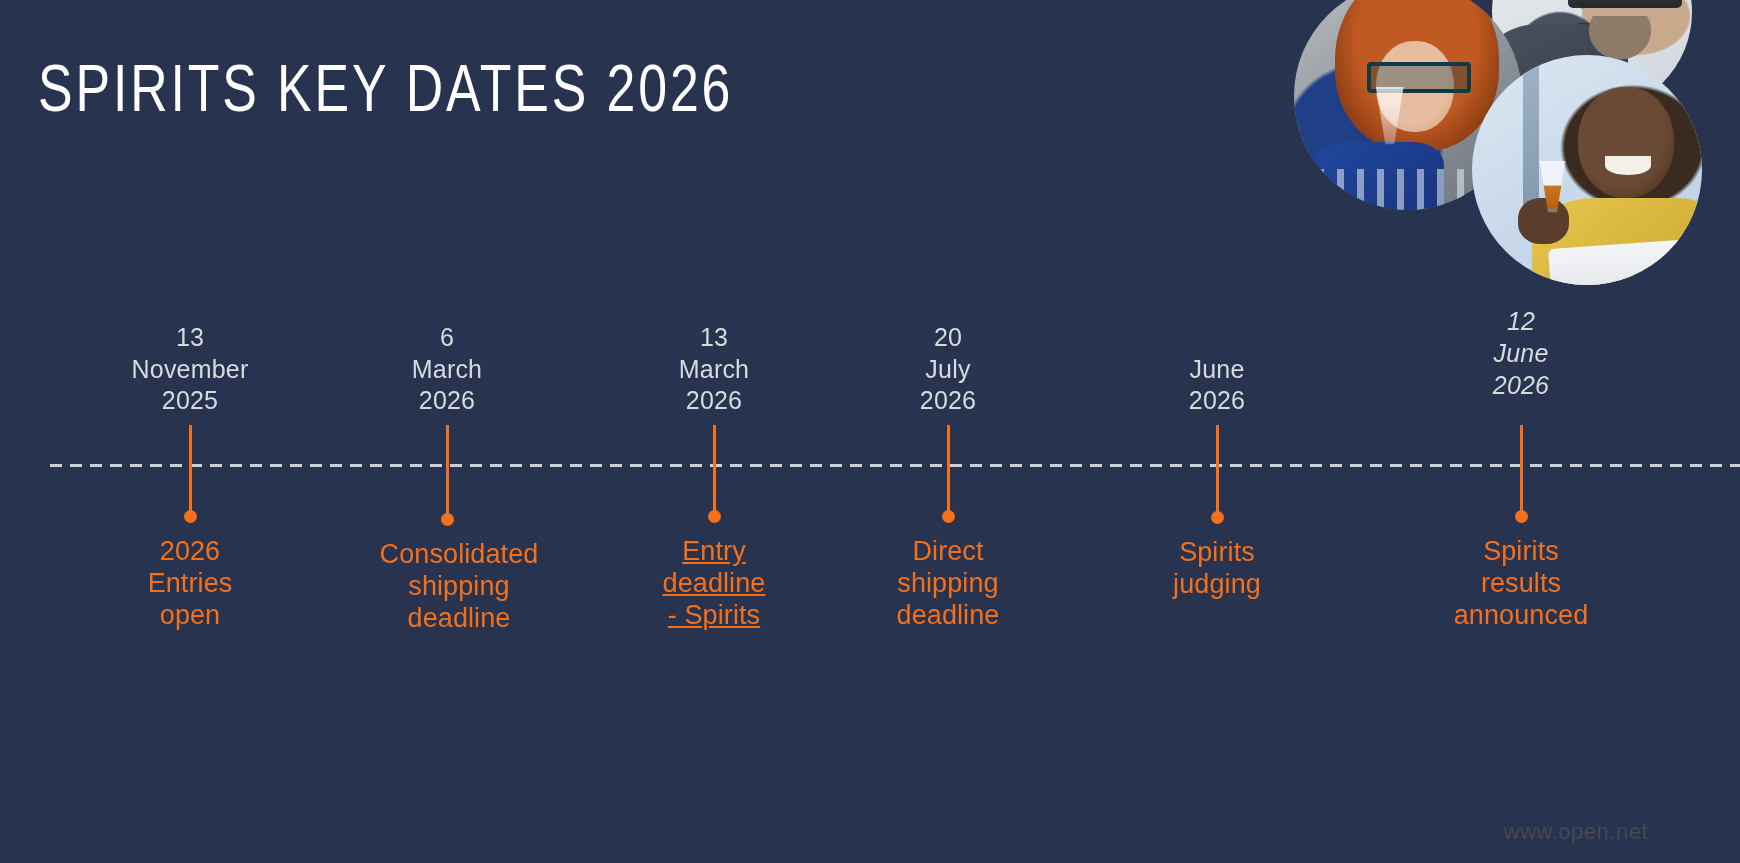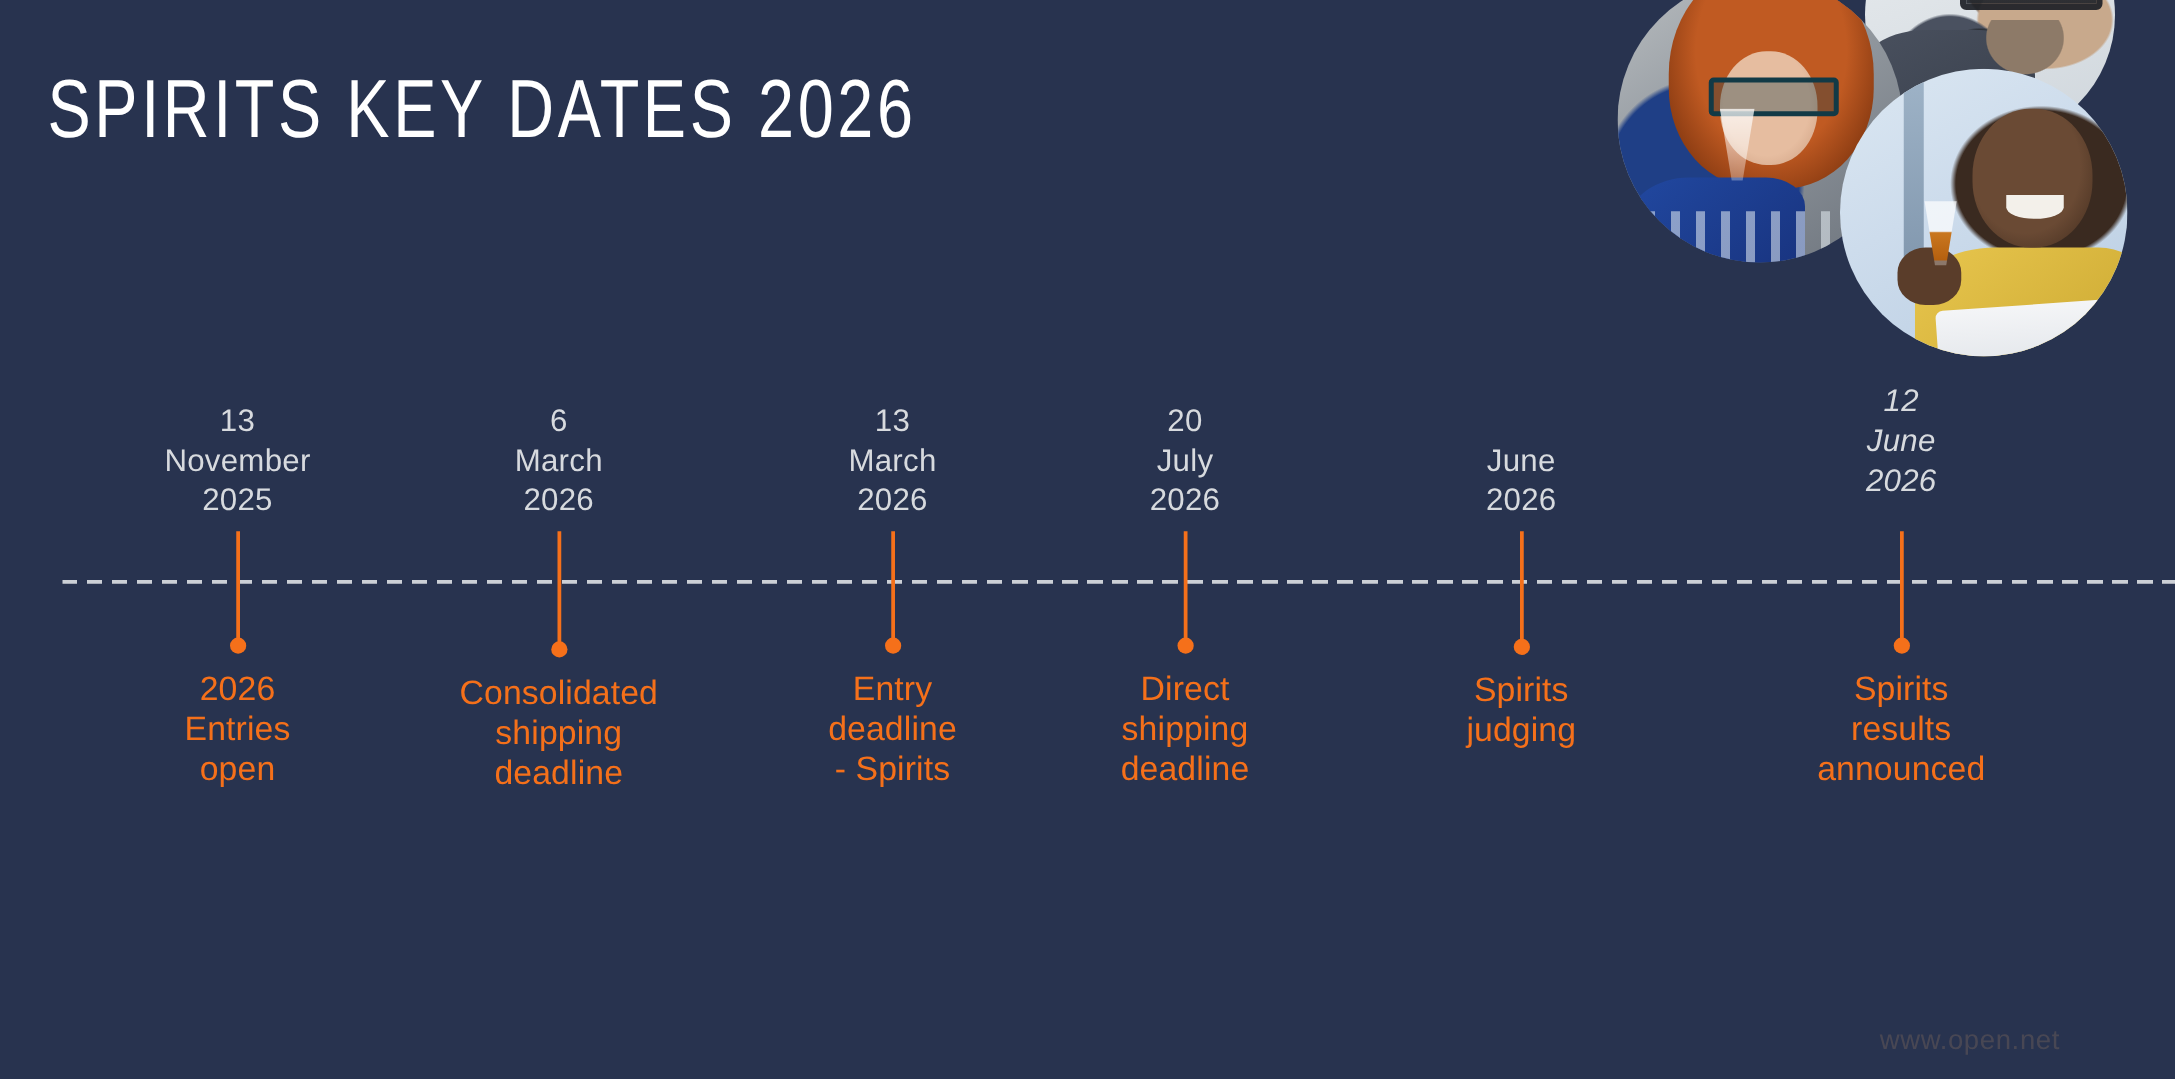--- a/index.html
+++ b/index.html
@@ -174,29 +174,29 @@
       <div class="stem" style="left: 189px; top: 425px; height: 91px;"></div>
       <div class="dot" style="left: 184px; top: 510px;"></div>
       <div class="label" style="left: 75px; top: 536px; width: 230px;">2026
 Entries
 open</div>
       <div class="date" style="left: 332px; top: 321.9px; width: 230px;">6
 March
 2026</div>
       <div class="stem" style="left: 446px; top: 425px; height: 94px;"></div>
       <div class="dot" style="left: 441px; top: 513px;"></div>
-      <div class="label" style="left: 332px; top: 539px; width: 230px;">Consolidated
+      <div class="label" style="left: 344px; top: 539px; width: 230px;">Consolidated
 shipping
 deadline</div>
       <div class="date" style="left: 599px; top: 321.9px; width: 230px;">13
 March
 2026</div>
       <div class="stem" style="left: 713px; top: 425px; height: 91px;"></div>
       <div class="dot" style="left: 708px; top: 510px;"></div>
-      <div class="label" style="left: 599px; top: 536px; width: 230px;">Entry
+      <div class="label" style="left: 599px; top: 536px; width: 230px; text-decoration: underline;">Entry
 deadline
 - Spirits</div>
       <div class="date" style="left: 833px; top: 321.9px; width: 230px;">20
 July
 2026</div>
       <div class="stem" style="left: 947px; top: 425px; height: 91px;"></div>
       <div class="dot" style="left: 942px; top: 510px;"></div>
       <div class="label" style="left: 833px; top: 536px; width: 230px; text-align: center;">Direct
 shipping
 deadline</div>

